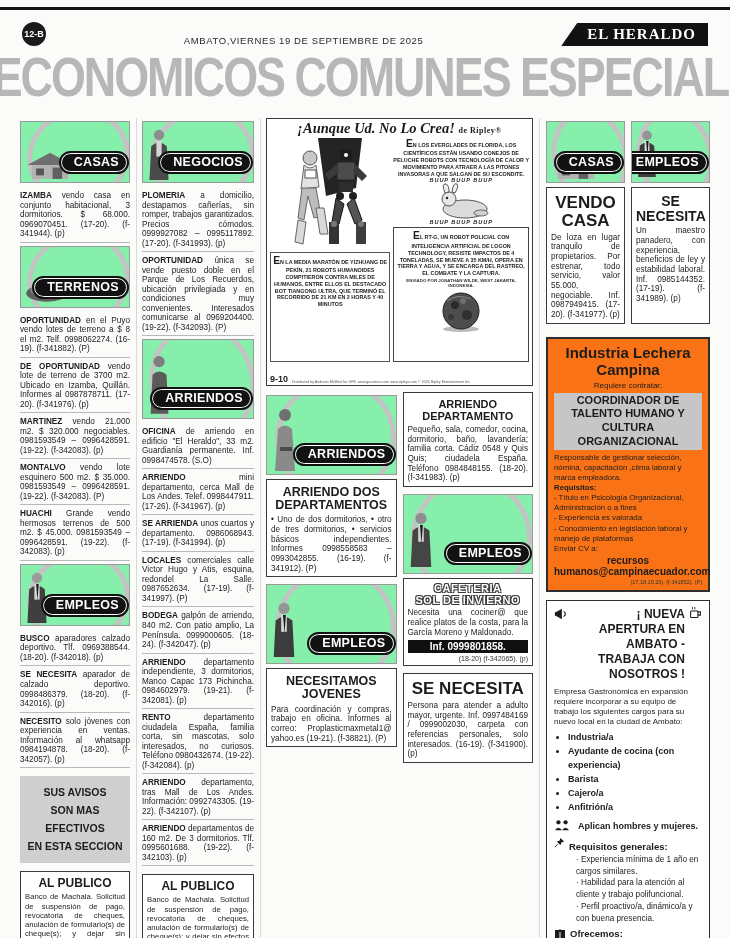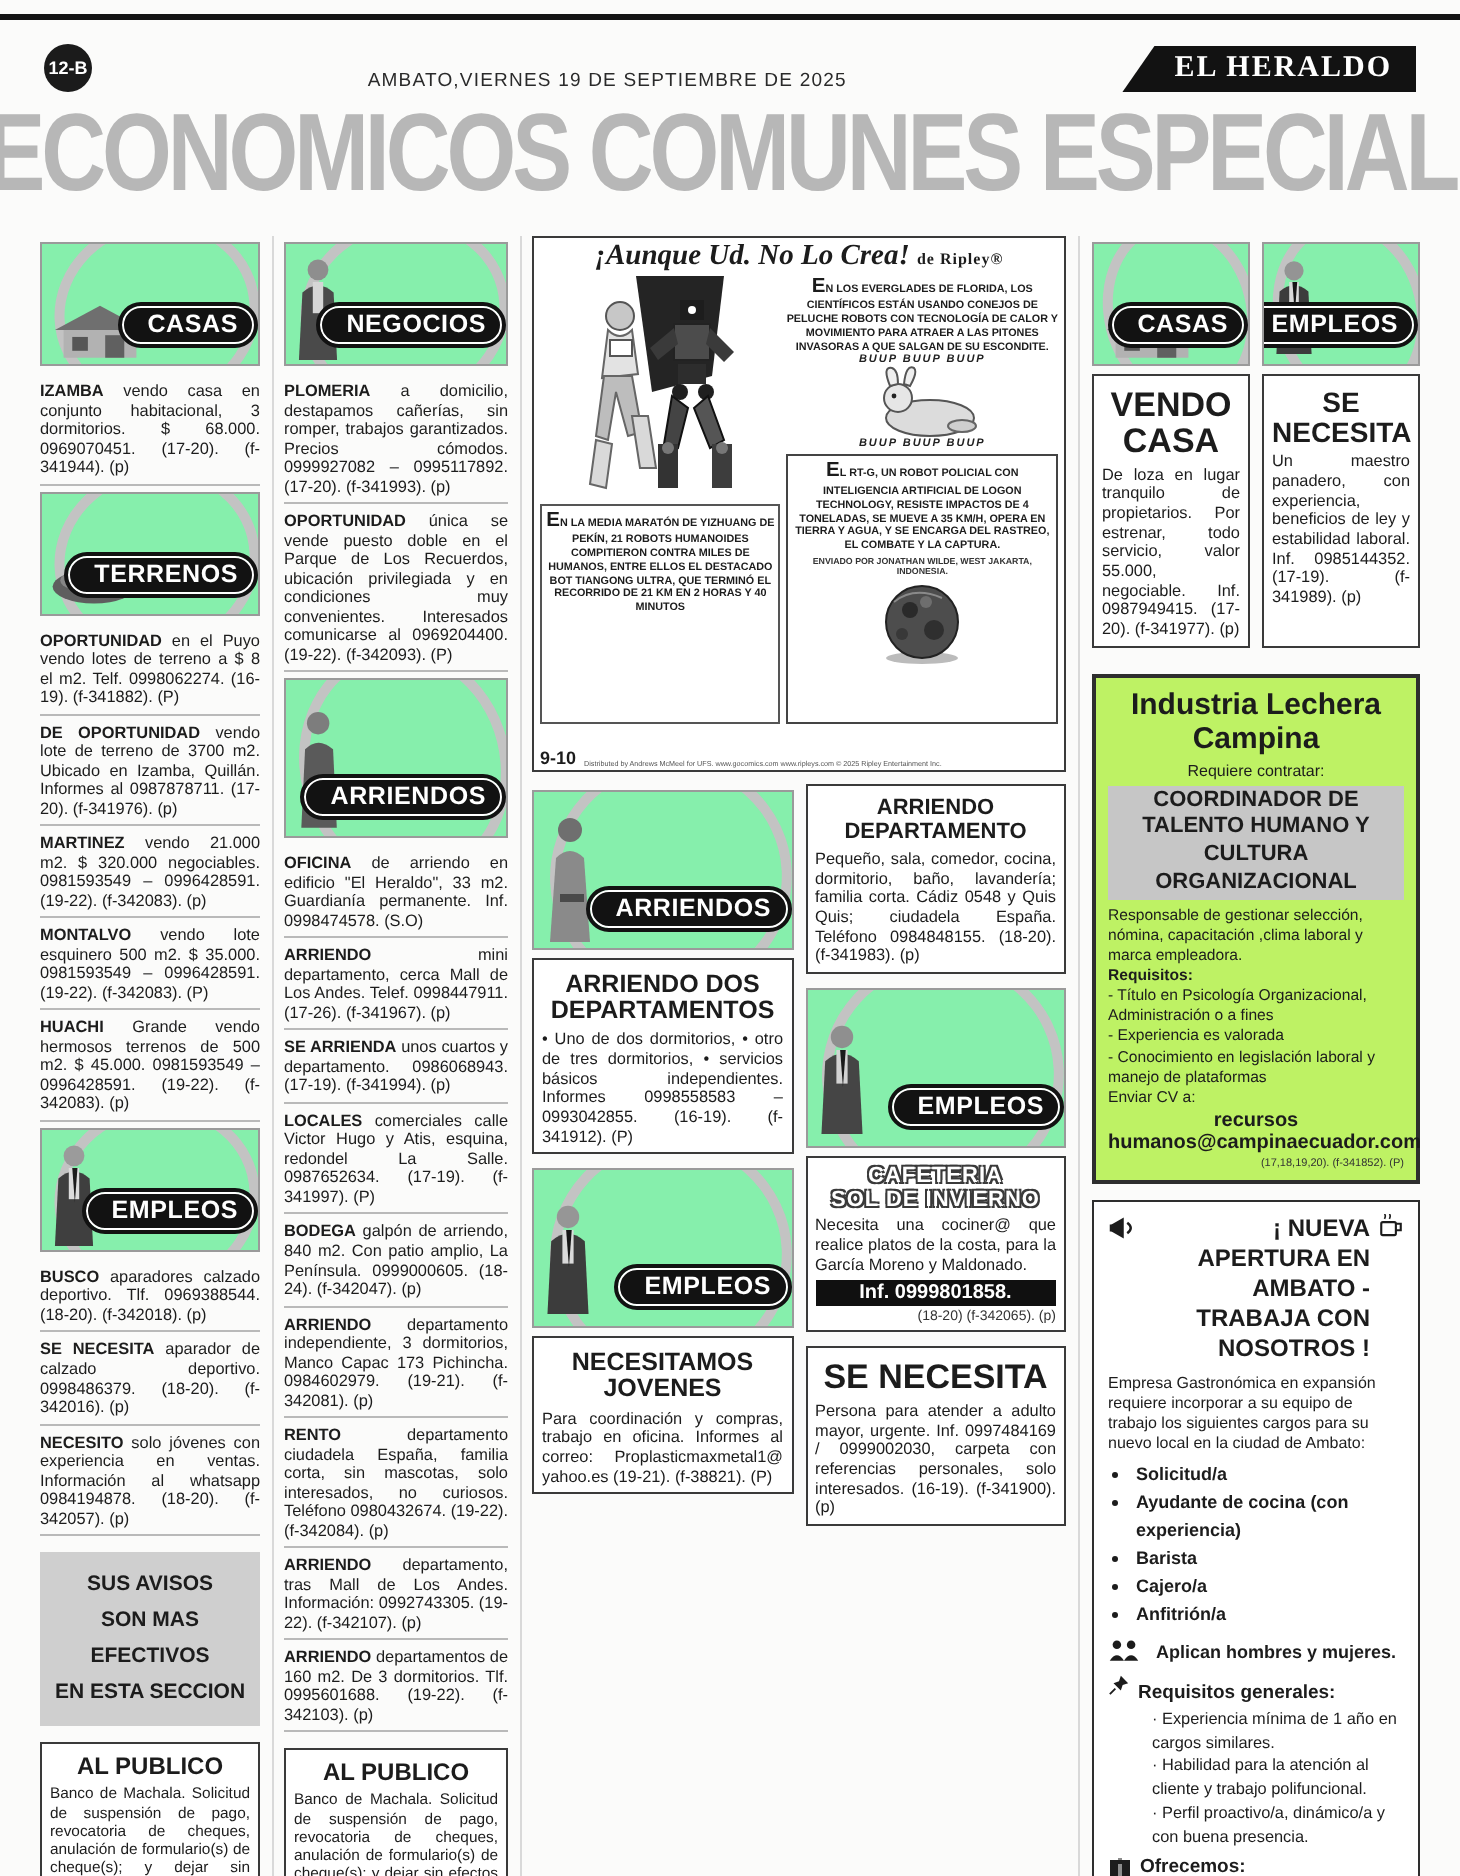--- a/index.html
+++ b/index.html
@@ -77,21 +77,21 @@
   .cdate{font-weight:bold;font-size:9px;}
   .cdist{font-size:3.6px;color:#555;white-space:nowrap;overflow:hidden;flex:1;}
 
   
   .cafet .t1{font-weight:bold;font-size:11px;text-align:center;line-height:1.05;color:#fff;
              text-shadow:-1px -1px 0 #3a3a3a,1px -1px 0 #3a3a3a,-1px 1px 0 #3a3a3a,1px 1px 0 #3a3a3a;letter-spacing:.5px;}
   .blackbar{background:#101010;color:#fff;font-weight:bold;font-size:10px;text-align:center;
             margin-top:3px;padding:1px 0;}
 
   
-  .industria{border:2px solid #2e2e2e;padding:5px 6px;margin:6px 0 8px 0;background:#bef264;}
+  .industria{border:2px solid #2e2e2e;padding:5px 6px;margin:6px 0 8px 0;background:#f97316;}
   .industria .t{font-weight:bold;font-size:15px;text-align:center;}
   .industria .sub{font-size:8px;text-align:center;margin:3px 0;}
   .industria .role{background:#c6c6c6;font-weight:bold;font-size:11px;text-align:center;line-height:1.25;padding:1px 0;}
   .industria .b{font-size:7.8px;line-height:1.3;margin-top:3px;}
   .industria .mail{font-weight:bold;font-size:10px;text-align:center;margin-top:1px;}
   .industria .code{font-size:5.5px;}
 
   
   .apertura{border:1.5px solid #2e2e2e;padding:6px 7px;background:#fff;position:relative;}
   .apertura .t{font-weight:bold;font-size:12px;text-align:right;line-height:1.25;}
@@ -415,21 +415,21 @@
               </svg>
               <div class="t" style="flex:1">¡ NUEVA APERTURA EN AMBATO - TRABAJA CON NOSOTROS !</div>
               <svg class="iico" width="13" height="13" viewBox="0 0 16 16">
                 <rect x="2" y="5" width="9" height="8" rx="1" fill="none" stroke="#1c1c1c" stroke-width="1.3"></rect>
                 <path d="M11 6 h3 v4 h-3" fill="none" stroke="#1c1c1c" stroke-width="1.3"></path>
                 <path d="M4 3 q1 -2 0 -3 M7 3 q1 -2 0 -3" stroke="#1c1c1c" fill="none"></path>
               </svg>
             </div>
             <div class="intro">Empresa Gastronómica en expansión requiere incorporar a su equipo de trabajo los siguientes cargos para su nuevo local en la ciudad de Ambato:</div>
             <ul>
-              <li>Solicitud/a</li>
+              <li>Industria/a</li>
               <li>Ayudante de cocina (con experiencia)</li>
               <li>Barista</li>
               <li>Cajero/a</li>
               <li>Anfitrión/a</li>
             </ul>
             <div class="irow">
               <svg class="iico" width="16" height="12" viewBox="0 0 18 12">
                 <circle cx="5" cy="3" r="2.4" fill="#1c1c1c"></circle>
                   <path d="M1 12 q4 -6 8 0 z" fill="#1c1c1c"></path>
                 <circle cx="13" cy="3" r="2.4" fill="#1c1c1c"></circle>

